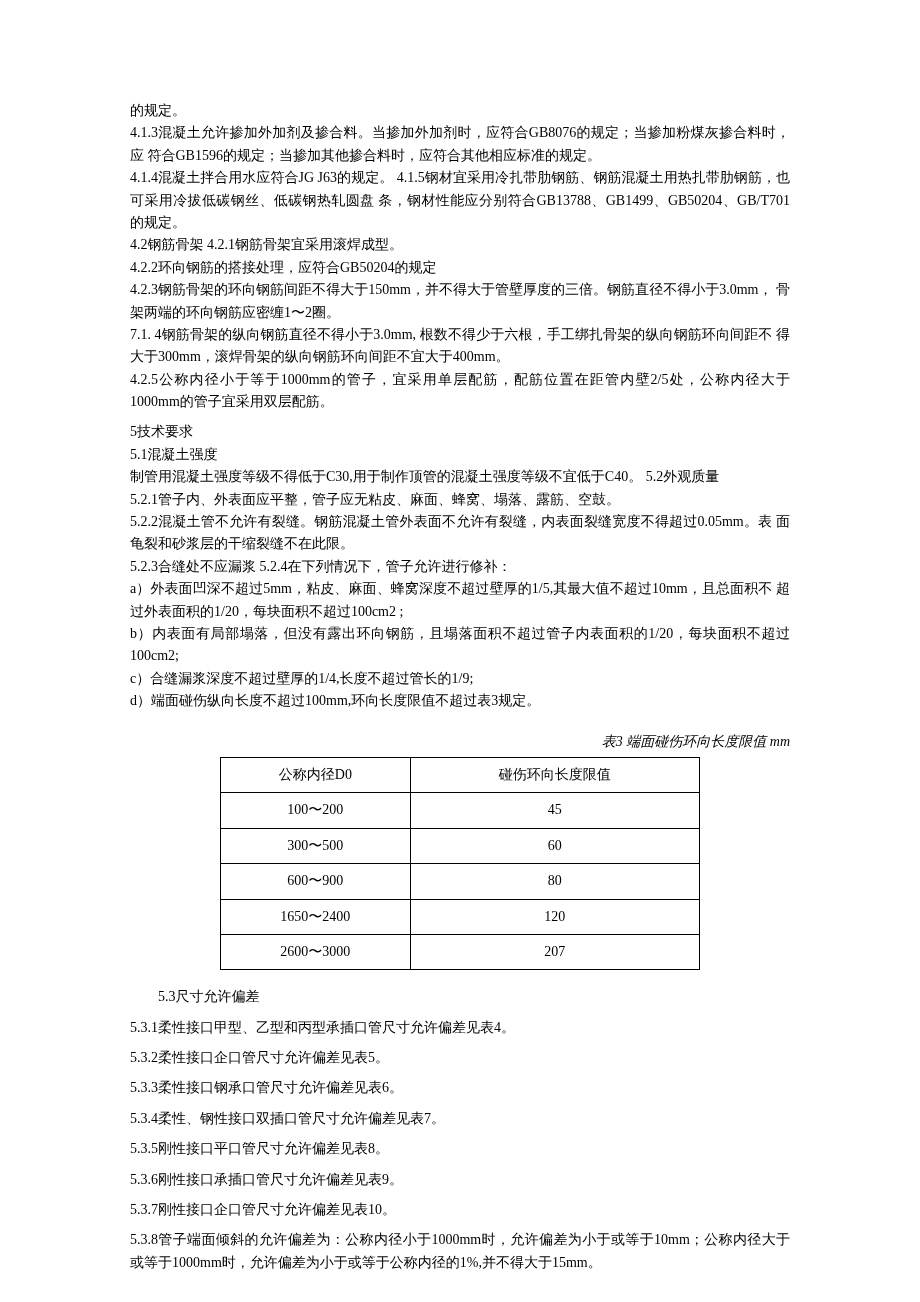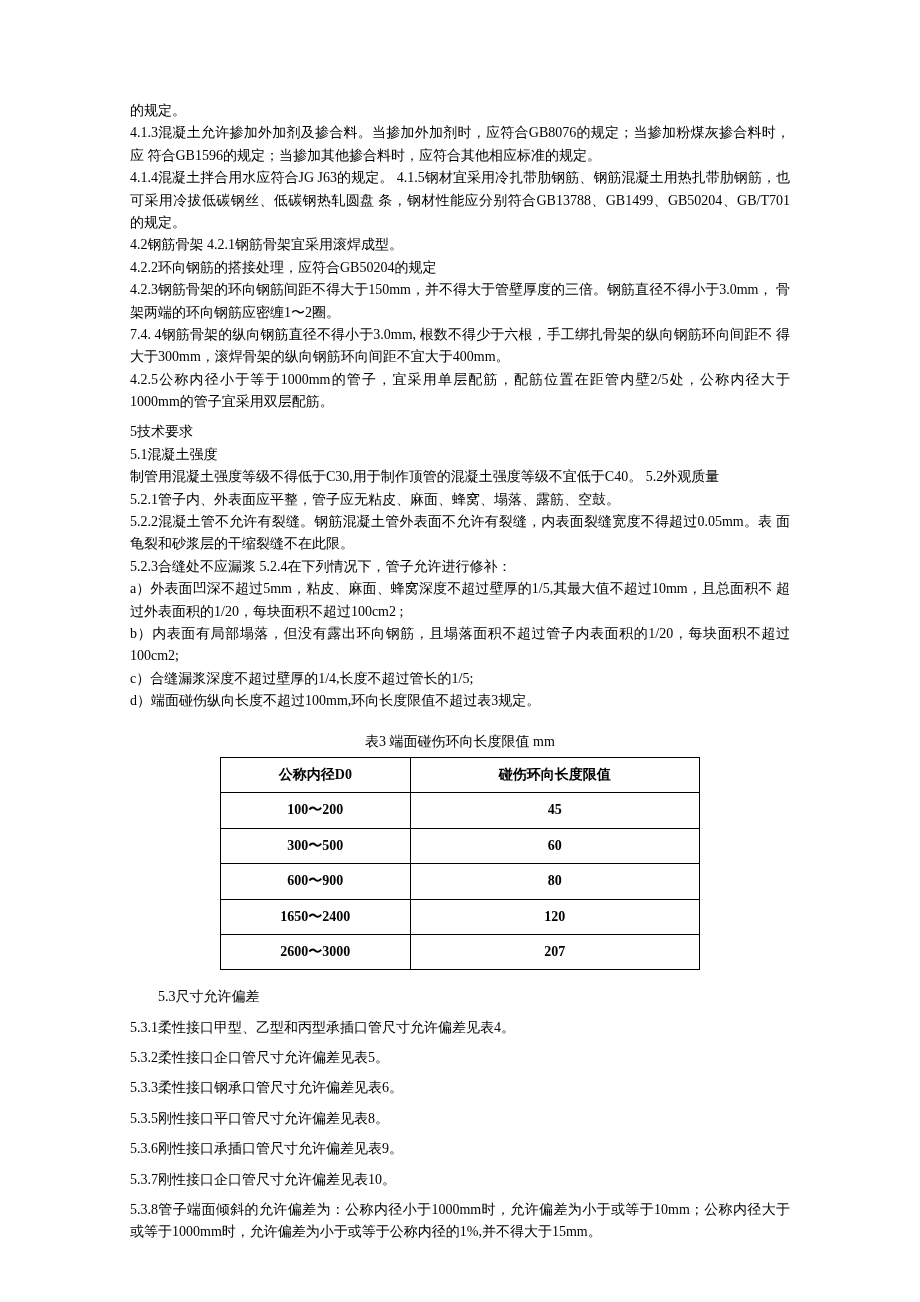--- a/index.html
+++ b/index.html
@@ -13,34 +13,35 @@
       width: 660px;
     }
     p {
       margin: 0;
       text-align: justify;
     }
     .bold {
       font-weight: normal;
     }
     .table-title {
-      text-align: center;
+      text-align: right;
       margin-top: 18px;
       margin-bottom: 4px;
+      font-style: italic;
     }
     table {
       border-collapse: collapse;
       margin: 0 auto 16px auto;
       width: 480px;
     }
     th, td {
       border: 1px solid #000;
       padding: 6px 0;
       text-align: center;
-      font-weight: bold;
+      font-weight: normal;
       font-size: 14px;
     }
     th {
       border-top: 1px solid #000;
     }
     .indent {
       text-indent: 2em;
     }
     .section-53 {
       margin-top: 16px;
@@ -51,32 +52,32 @@
   </style>
 </head>
 <body>
 
 <p>的规定。</p>
 <p>4.1.3混凝土允许掺加外加剂及掺合料。当掺加外加剂时，应符合GB8076的规定；当掺加粉煤灰掺合料时，应 符合GB1596的规定；当掺加其他掺合料时，应符合其他相应标准的规定。</p>
 <p>4.1.4混凝土拌合用水应符合JG J63的规定。 4.1.5钢材宜采用冷扎带肋钢筋、钢筋混凝土用热扎带肋钢筋，也可采用冷拔低碳钢丝、低碳钢热轧圆盘 条，钢材性能应分别符合GB13788、GB1499、GB50204、GB/T701的规定。</p>
 <p>4.2钢筋骨架 4.2.1钢筋骨架宜采用滚焊成型。</p>
 <p>4.2.2环向钢筋的搭接处理，应符合GB50204的规定</p>
 <p>4.2.3钢筋骨架的环向钢筋间距不得大于150mm，并不得大于管壁厚度的三倍。钢筋直径不得小于3.0mm， 骨架两端的环向钢筋应密缠1〜2圈。</p>
-<p>7.4. 4钢筋骨架的纵向钢筋直径不得小于3.0mm, 根数不得少于六根，手工绑扎骨架的纵向钢筋环向间距不 得大于300mm，滚焊骨架的纵向钢筋环向间距不宜大于400mm。</p>
+<p>7.1. 4钢筋骨架的纵向钢筋直径不得小于3.0mm, 根数不得少于六根，手工绑扎骨架的纵向钢筋环向间距不 得大于300mm，滚焊骨架的纵向钢筋环向间距不宜大于400mm。</p>
 <p>4.2.5公称内径小于等于1000mm的管子，宜采用单层配筋，配筋位置在距管内壁2/5处，公称内径大于 1000mm的管子宜采用双层配筋。</p>
 <p style="height:8px"></p>
 <p class="bold">5技术要求</p>
 <p>5.1混凝土强度</p>
 <p>制管用混凝土强度等级不得低于C30,用于制作顶管的混凝土强度等级不宜低于C40。 5.2外观质量</p>
 <p>5.2.1管子内、外表面应平整，管子应无粘皮、麻面、蜂窝、塌落、露筋、空鼓。</p>
 <p>5.2.2混凝土管不允许有裂缝。钢筋混凝土管外表面不允许有裂缝，内表面裂缝宽度不得超过0.05mm。表 面龟裂和砂浆层的干缩裂缝不在此限。</p>
 <p>5.2.3合缝处不应漏浆 5.2.4在下列情况下，管子允许进行修补：</p>
 <p>a）外表面凹深不超过5mm，粘皮、麻面、蜂窝深度不超过壁厚的1/5,其最大值不超过10mm，且总面积不 超过外表面积的1/20，每块面积不超过100cm2 ;</p>
 <p>b）内表面有局部塌落，但没有露出环向钢筋，且塌落面积不超过管子内表面积的1/20，每块面积不超过100cm2;</p>
-<p>c）合缝漏浆深度不超过壁厚的1/4,长度不超过管长的1/5;</p>
+<p>c）合缝漏浆深度不超过壁厚的1/4,长度不超过管长的1/9;</p>
 <p>d）端面碰伤纵向长度不超过100mm,环向长度限值不超过表3规定。</p>
 
 <p class="table-title">表3 端面碰伤环向长度限值 mm</p>
 <table>
   <thead>
     <tr>
       <th>公称内径D0</th>
       <th>碰伤环向长度限值</th>
     </tr>
   </thead>
@@ -102,17 +103,18 @@
       <td>207</td>
     </tr>
   </tbody>
 </table>
 
 <div class="section-53">
 <p class="indent">5.3尺寸允许偏差</p>
 <p>5.3.1柔性接口甲型、乙型和丙型承插口管尺寸允许偏差见表4。</p>
 <p>5.3.2柔性接口企口管尺寸允许偏差见表5。</p>
 <p>5.3.3柔性接口钢承口管尺寸允许偏差见表6。</p>
+<p>5.3.4柔性、钢性接口双插口管尺寸允许偏差见表7。</p>
 <p>5.3.5刚性接口平口管尺寸允许偏差见表8。</p>
 <p>5.3.6刚性接口承插口管尺寸允许偏差见表9。</p>
 <p>5.3.7刚性接口企口管尺寸允许偏差见表10。</p>
 <p>5.3.8管子端面倾斜的允许偏差为：公称内径小于1000mm时，允许偏差为小于或等于10mm；公称内径大于 或等于1000mm时，允许偏差为小于或等于公称内径的1%,并不得大于15mm。</p>
 </div>
 
 </body></html>

